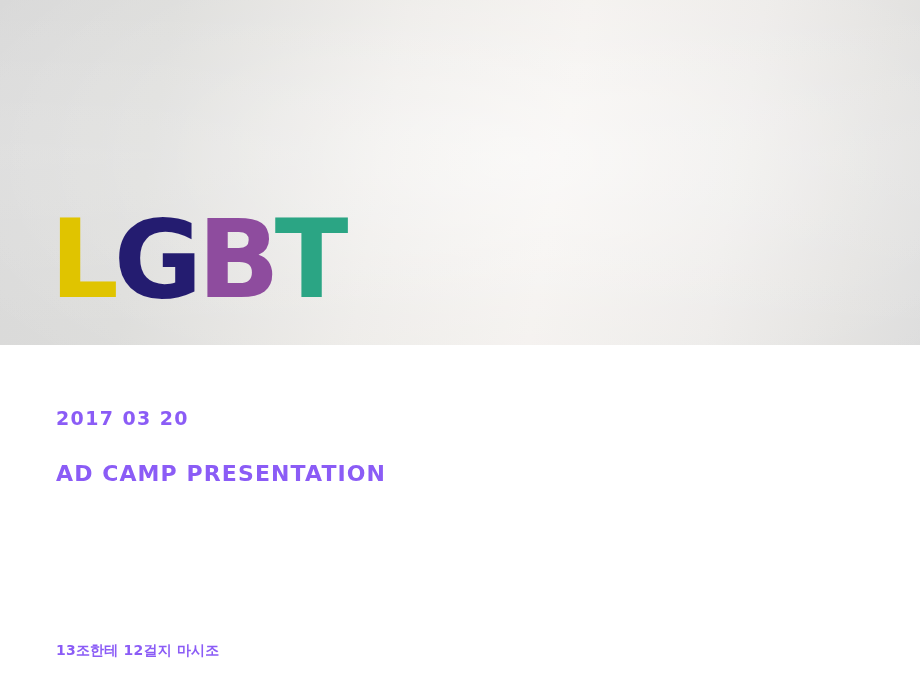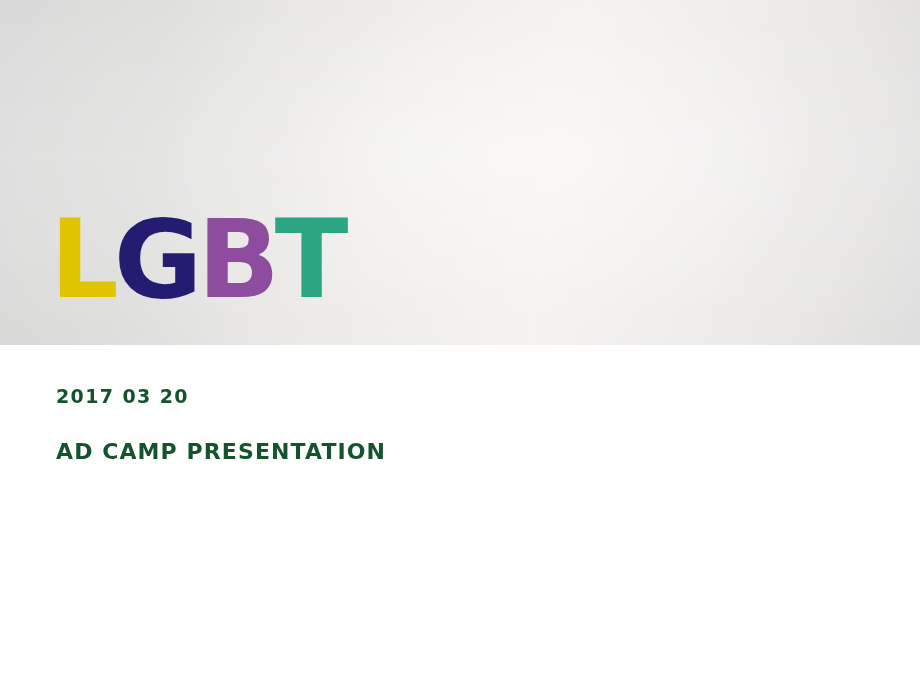--- a/index.html
+++ b/index.html
@@ -73,25 +73,26 @@
   }
   .lg-l { color: #e0c400; }
   .lg-g { color: #241c70; }
   .lg-b { color: #8e4c9e; }
   .lg-t { color: #2ba584; }
 
   
   .meta-line {
     position: absolute;
     left: 56px;
-    color: #14532d;
+    color: #8b5cf6;
     font-family: "DejaVu Sans", sans-serif;
     font-weight: bold;
     letter-spacing: 1.0px;
     white-space: pre;
+    margin-top: 22px;
   }
   #date-line {
     top: 385px;
     font-size: 19px;
     letter-spacing: 1.4px;
   }
   #title-line {
     top: 439px;
     font-size: 22px;
     letter-spacing: 1.1px;
@@ -112,14 +113,15 @@
   </div>
 
   <div id="logo">
     <span class="lg-l">L</span><span class="lg-g">G</span><span class="lg-b">B</span><span class="lg-t">T</span>
   </div>
 
   <div class="meta-line" id="date-line">2017 03 20</div>
 
   <div class="meta-line" id="title-line">AD CAMP PRESENTATION</div>
 
+  <div class="meta-line" id="footnote-line">13조한테 12걸지 마시조</div>
 
 </div>
 
 </body></html>

